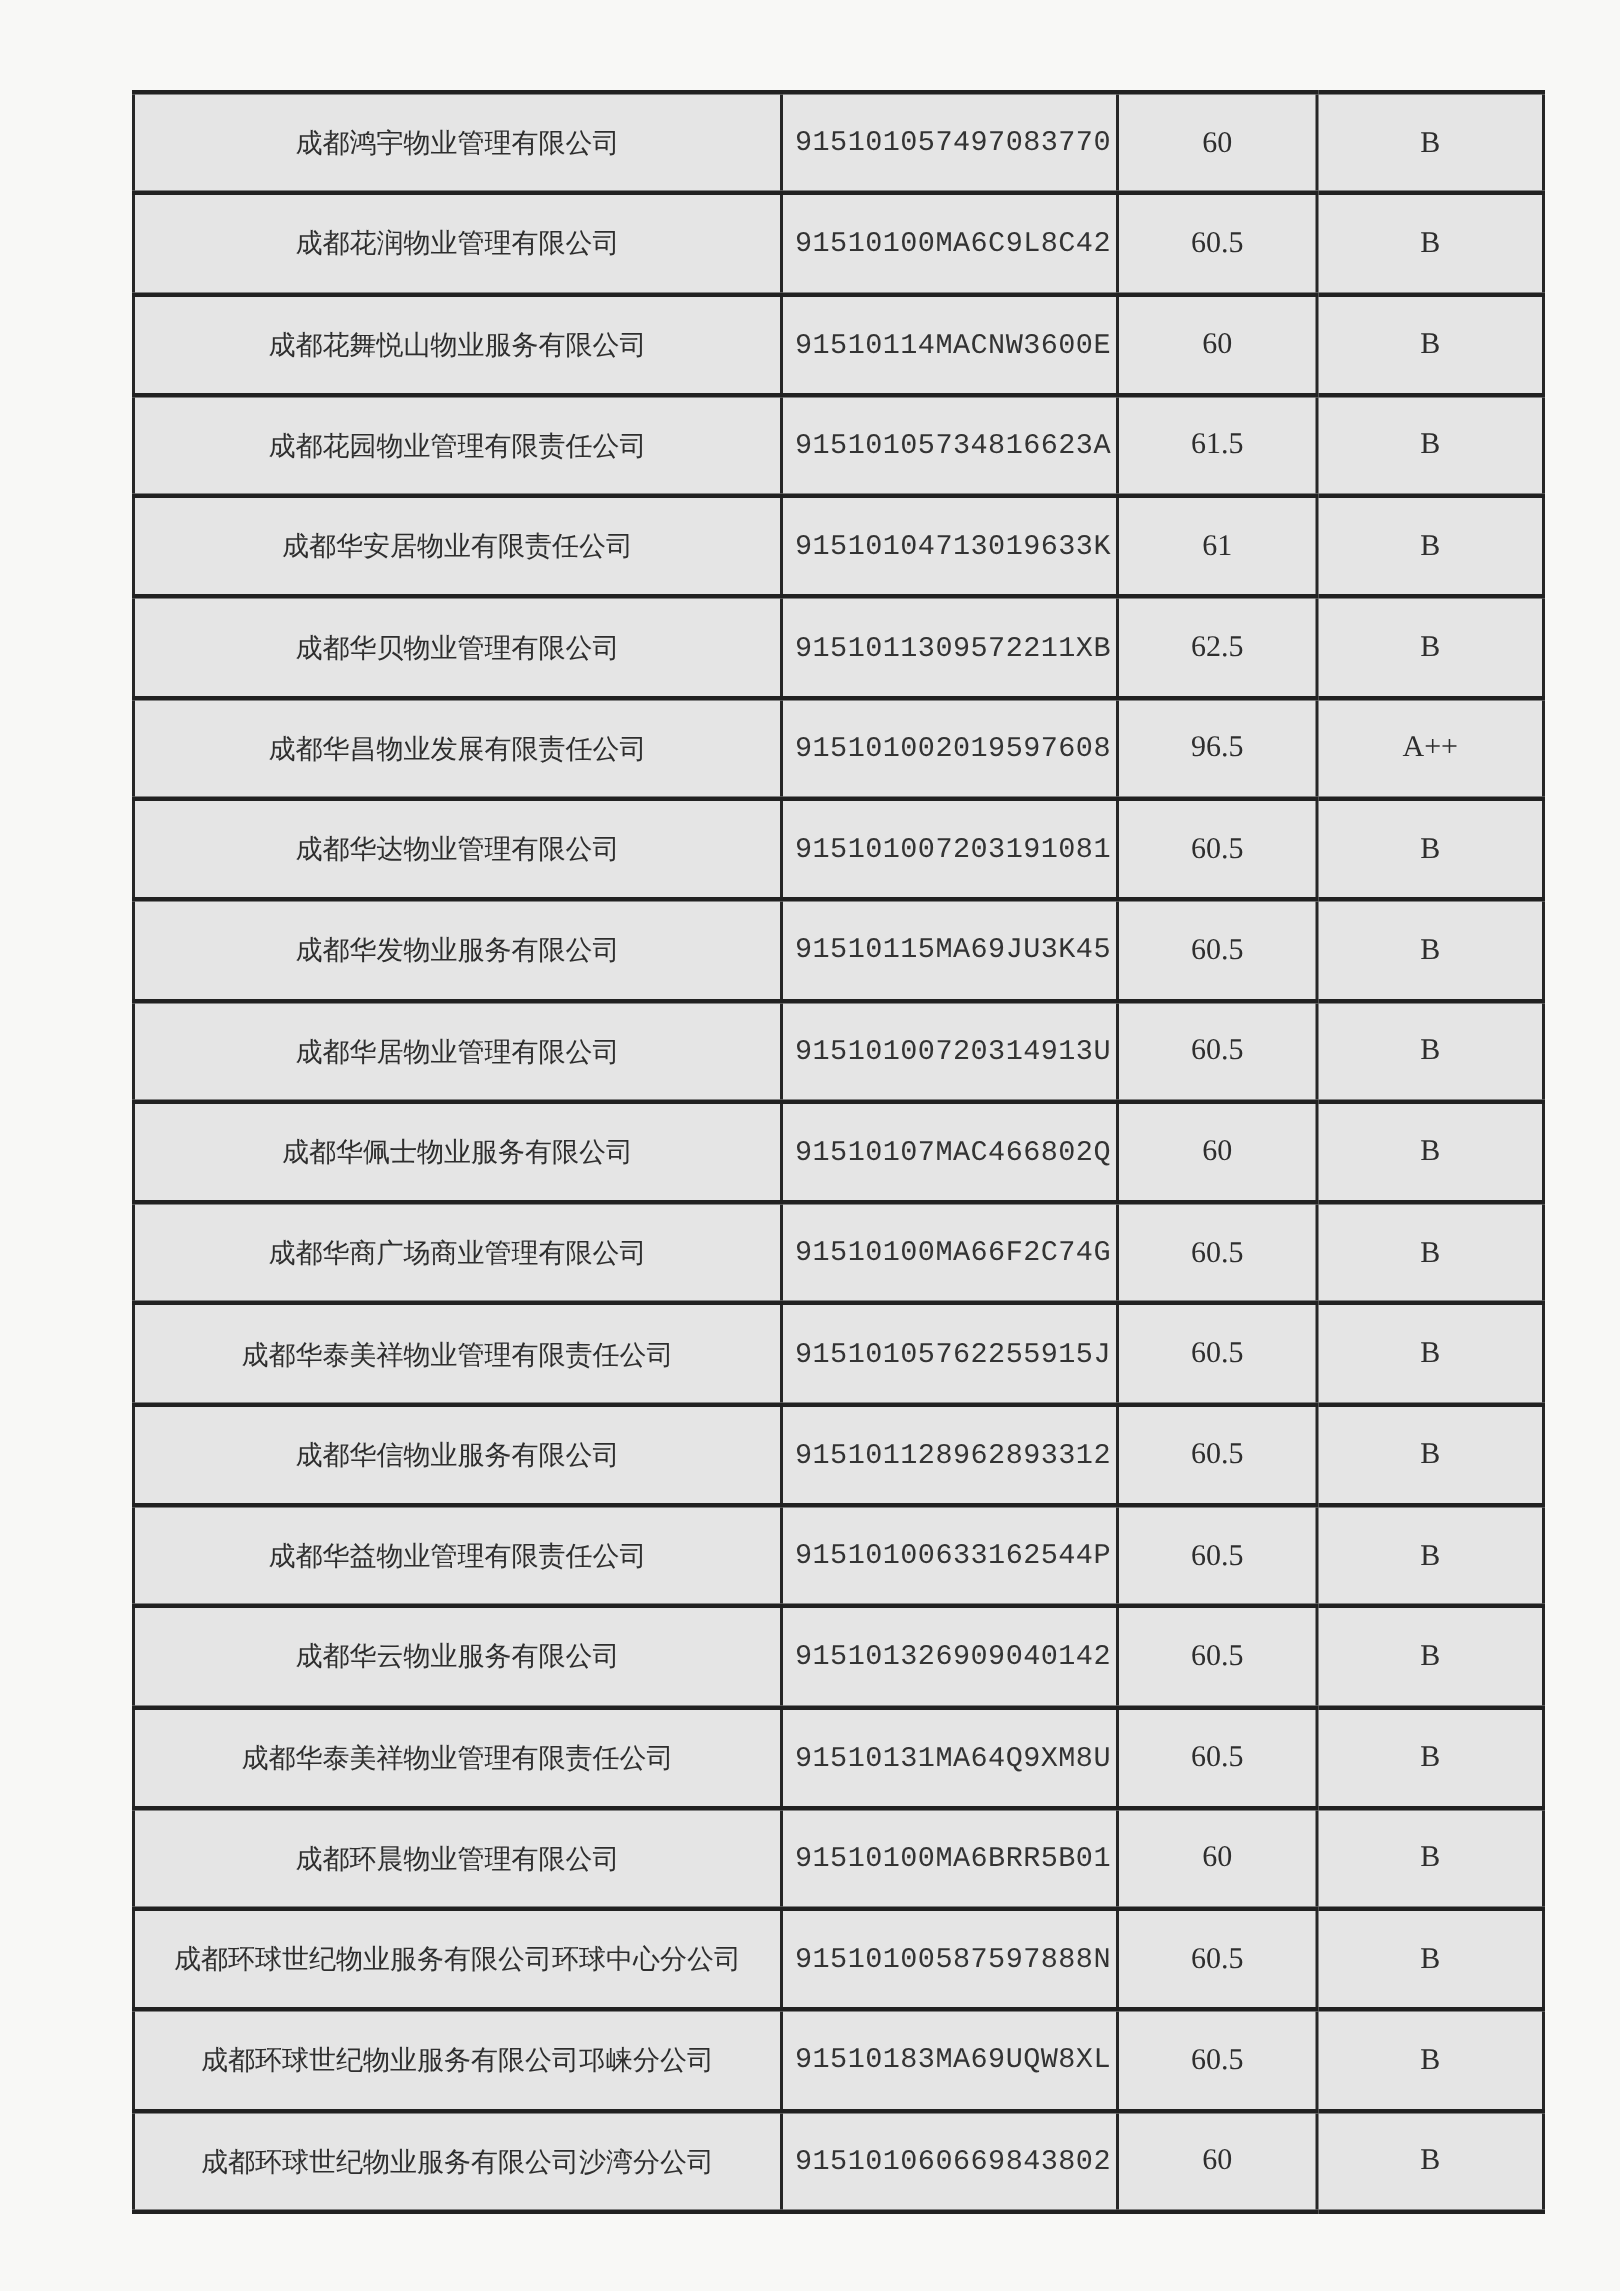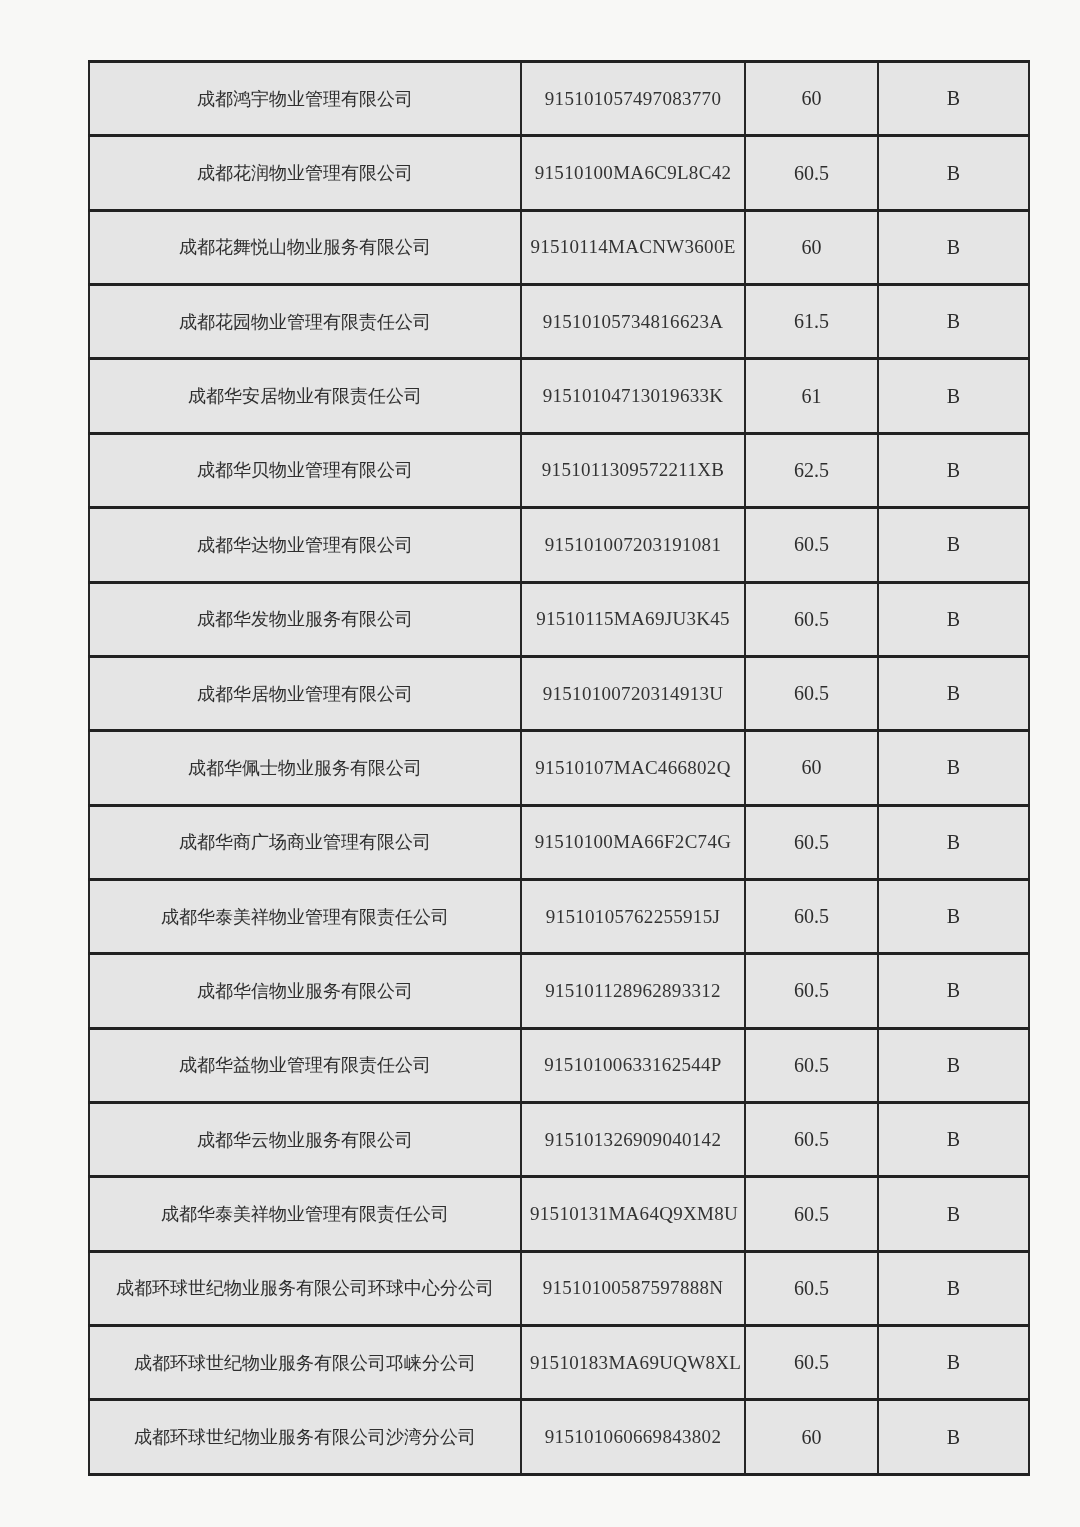--- a/index.html
+++ b/index.html
@@ -40,20 +40,21 @@
     color: #2e2e2e;
     font-size: 18px;
     padding: 0 8px;
     overflow: hidden;
     white-space: nowrap;
   }
   .rating-table td.col-code {
     font-size: 19px;
     letter-spacing: 0.3px;
     color: #333333;
+    font-family: Liberation Mono, monospace;
   }
   .rating-table td.col-score,
   .rating-table td.col-grade {
     font-size: 20px;
   }
 </style>
 </head>
 <body>
 
 <div class="page">
@@ -93,20 +94,26 @@
           <td class="col-name">成都华安居物业有限责任公司</td>
           <td class="col-code">91510104713019633K</td>
           <td class="col-score">61</td>
           <td class="col-grade">B</td>
         </tr>
         <tr>
           <td class="col-name">成都华贝物业管理有限公司</td>
           <td class="col-code">9151011309572211XB</td>
           <td class="col-score">62.5</td>
           <td class="col-grade">B</td>
+        </tr>
+        <tr>
+          <td class="col-name">成都华昌物业发展有限责任公司</td>
+          <td class="col-code">915101002019597608</td>
+          <td class="col-score">96.5</td>
+          <td class="col-grade">A++</td>
         </tr>
         <tr>
           <td class="col-name">成都华达物业管理有限公司</td>
           <td class="col-code">915101007203191081</td>
           <td class="col-score">60.5</td>
           <td class="col-grade">B</td>
         </tr>
         <tr>
           <td class="col-name">成都华发物业服务有限公司</td>
           <td class="col-code">91510115MA69JU3K45</td>
@@ -155,20 +162,26 @@
           <td class="col-score">60.5</td>
           <td class="col-grade">B</td>
         </tr>
         <tr>
           <td class="col-name">成都华泰美祥物业管理有限责任公司</td>
           <td class="col-code">91510131MA64Q9XM8U</td>
           <td class="col-score">60.5</td>
           <td class="col-grade">B</td>
         </tr>
         <tr>
+          <td class="col-name">成都环晨物业管理有限公司</td>
+          <td class="col-code">91510100MA6BRR5B01</td>
+          <td class="col-score">60</td>
+          <td class="col-grade">B</td>
+        </tr>
+        <tr>
           <td class="col-name">成都环球世纪物业服务有限公司环球中心分公司</td>
           <td class="col-code">91510100587597888N</td>
           <td class="col-score">60.5</td>
           <td class="col-grade">B</td>
         </tr>
         <tr>
           <td class="col-name">成都环球世纪物业服务有限公司邛崃分公司</td>
           <td class="col-code">91510183MA69UQW8XL</td>
           <td class="col-score">60.5</td>
           <td class="col-grade">B</td>

